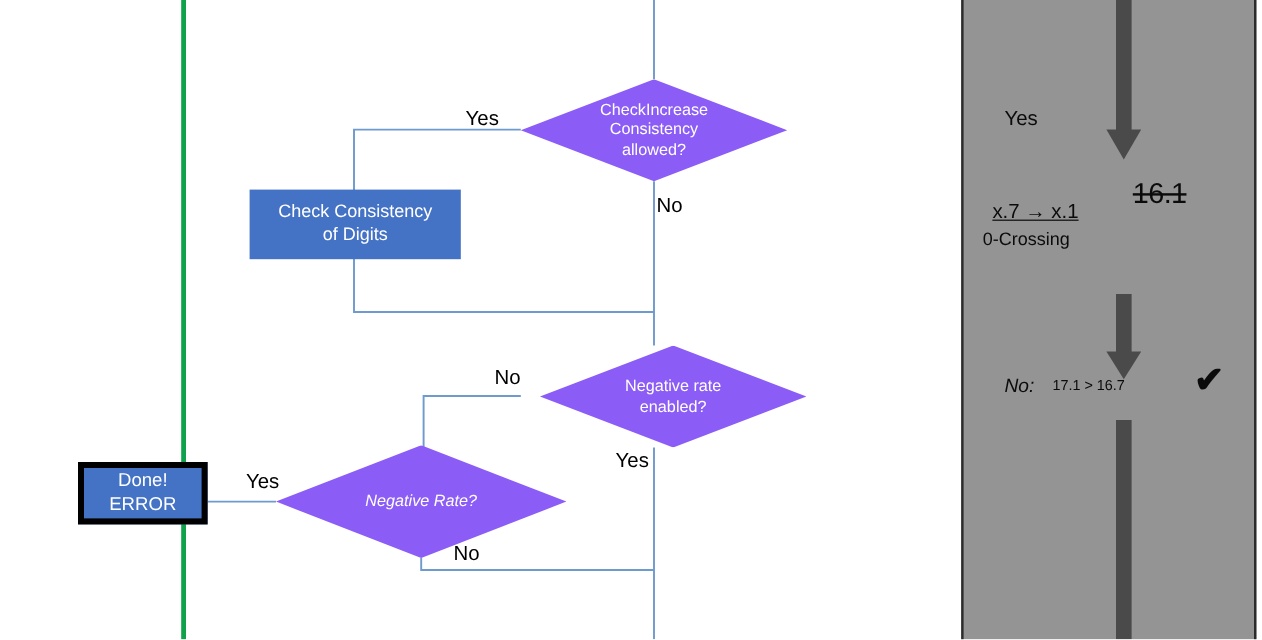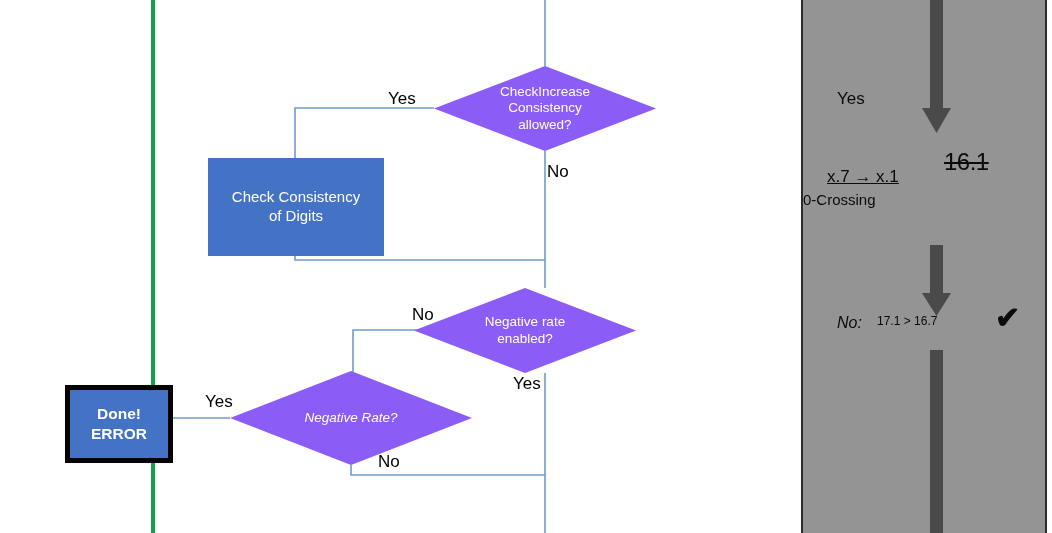--- a/index.html
+++ b/index.html
@@ -52,63 +52,62 @@
     background: #8b5cf6;
     clip-path: polygon(50% 0%, 100% 50%, 50% 100%, 0% 50%);
     -webkit-clip-path: polygon(50% 0%, 100% 50%, 50% 100%, 0% 50%);
   }
   .diamond .dlabel {
     padding: 0 12px;
     font-size: 13.5px;
   }
 
   #d-checkincrease { left: 434px; top: 66px;  width: 222px; height: 85px; }
-  #d-negrate-allowed { left: 414px; top: 288px; width: 222px; height: 85px; }
+  #d-negrate-allowed { left: 450px; top: 288px; width: 222px; height: 85px; }
   #d-negative-rate { left: 230px; top: 371px; width: 242px; height: 94px; font-style: italic; }
 
   
   .process-box {
     position: absolute;
     z-index: 3;
     background: #4472C4;
     color: #ffffff;
     display: flex;
     align-items: center;
     justify-content: center;
     text-align: center;
     line-height: 1.25;
     font-size: 15px;
   }
   #box-check-consistency {
     left: 208px;
     top: 158px;
     width: 176px;
-    height: 98px;
+    height: 58px;
   }
 
   
   #box-done-error {
     position: absolute;
     z-index: 4;
     left: 65px;
     top: 385px;
     width: 108px;
-    height: 78px;
+    height: 52px;
     background: #4472C4;
     border: 5px solid #000000;
     color: #ffffff;
     display: flex;
     flex-direction: column;
     align-items: center;
     justify-content: center;
     text-align: center;
     line-height: 1.28;
     font-size: 15.5px;
     box-sizing: border-box;
-    font-weight: bold;
   }
 
   
   .edge-label {
     position: absolute;
     z-index: 3;
     color: #000000;
     font-size: 17px;
     white-space: nowrap;
   }
@@ -139,21 +138,21 @@
     width: 246px; height: 533px;
   }
   .panel-text {
     position: absolute;
     color: #0b0b0b;
     white-space: nowrap;
     z-index: 2;
   }
   #panel-yes        { left: 34px;  top: 89px;  font-size: 17px; }
   #panel-lbl-x7     { left: 24px;  top: 167px; font-size: 17px; text-decoration: underline; }
-  #panel-lbl-zero   { left: 0px;   top: 191px; font-size: 15px; }
+  #panel-lbl-zero   { left: 16px;   top: 191px; font-size: 15px; }
   #panel-val-161    { left: 99px;  top: 148px; font-size: 24px; letter-spacing: -0.5px;
                       text-decoration: line-through; text-decoration-thickness: 2px; margin-left: 42px; }
   #panel-val-171    { left: 99px;  top: 185px; font-size: 36px; letter-spacing: -0.5px; }
   #panel-no-compare { left: 34px;  top: 314px; font-size: 16px; font-style: italic; }
   #panel-compare-val{ left: 74px;  top: 314px; font-size: 12px; }
   #panel-check      { left: 192px; top: 303px; font-size: 30px; font-weight: bold; line-height: 1; }
 </style>
 </head>
 <body>
 

